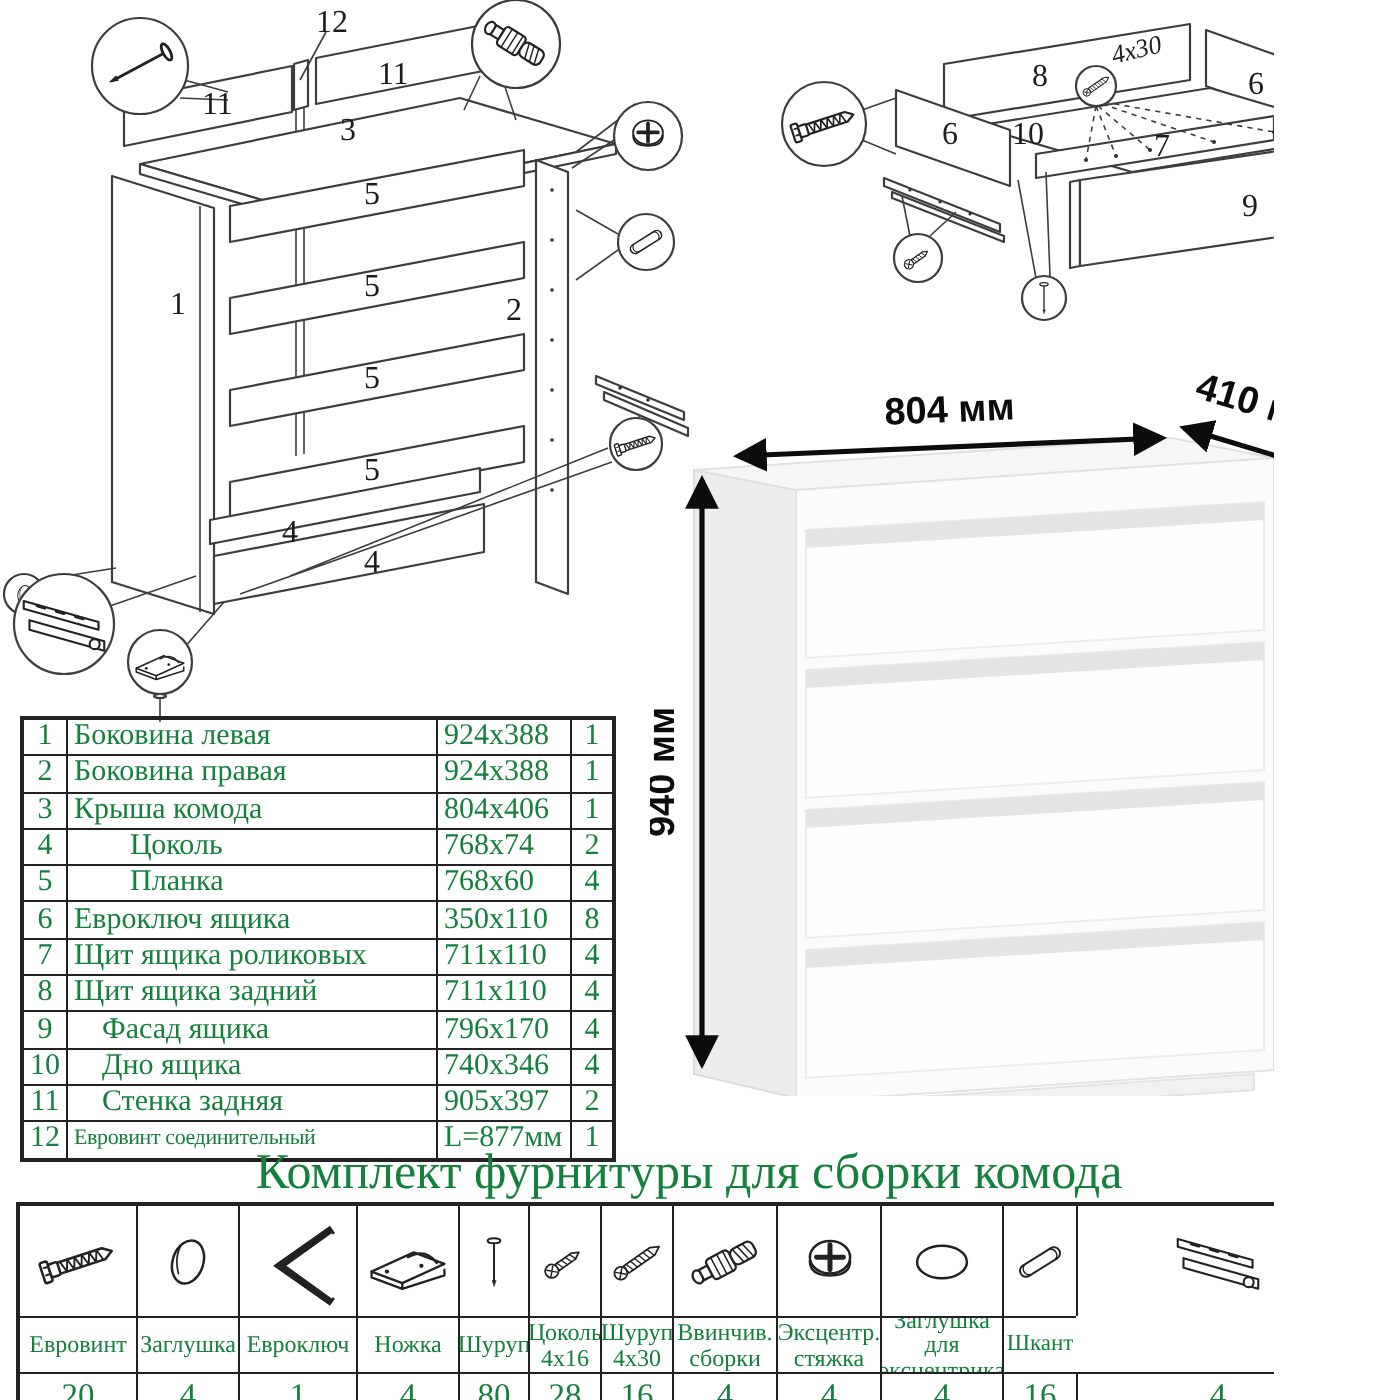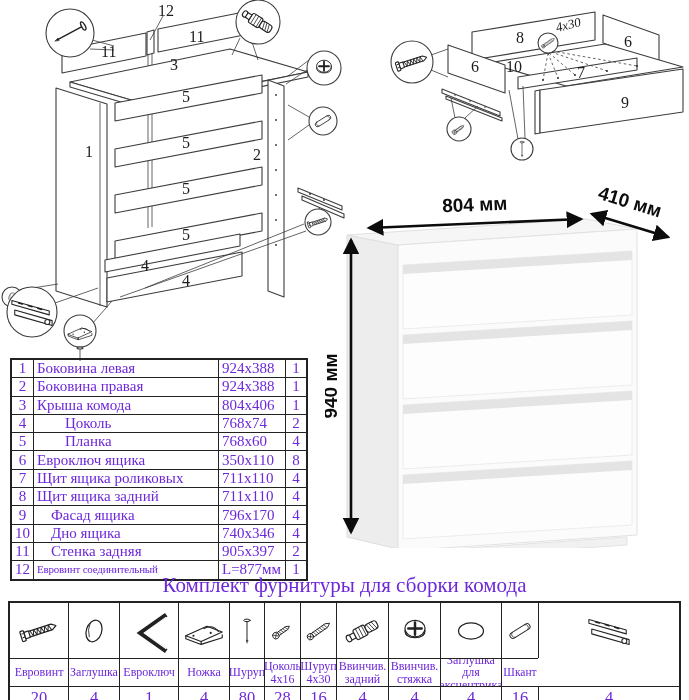--- a/index.html
+++ b/index.html
@@ -1,17 +1,17 @@
 <!DOCTYPE html>
 <html><head>
 <meta charset="utf-8">
 <style>
   html,body{margin:0;padding:0;background:#fff}
-  .page{position:relative;width:689px;height:700px;background:#fff;overflow:hidden;
-        font-family:"Liberation Serif",serif;color:#6d28d9}
+  .page{position:relative;width:637px;height:700px;background:#fff;overflow:hidden;
+        font-family:"Liberation Serif",serif;color:#15803d}
   .page svg{position:absolute}
 
   
   .ln{fill:#fff;stroke:#3d3d3d;stroke-width:1.1;stroke-linejoin:round}
   .ld{stroke:#3d3d3d;stroke-width:.8;fill:none}
   .dash{stroke:#3d3d3d;stroke-width:.8;fill:none;stroke-dasharray:2.6 2.6}
   .num{font:16px "Liberation Serif",serif;fill:#1c1c1c}
   .note{font:italic 13px "Liberation Serif",serif;fill:#1c1c1c}
   .dim{font:700 19px "Liberation Sans",sans-serif;fill:#0c0c0c}
   .hole{fill:#2e2e2e}
@@ -23,21 +23,21 @@
   .parts .c-num{width:21px;text-align:center;padding:0}
   .parts .c-name{width:150px}
   .parts .c-size{width:60px;text-align:left}
   .parts .c-qty{width:20px;text-align:center;padding:0}
   .parts .ind1{padding-left:17px}
   .parts .ind2{padding-left:31px}
   .parts .small{font-size:11px;letter-spacing:-.2px}
 
   
   .hw-title{position:absolute;top:573px;left:0;width:689px;text-align:center;
-            font-size:21px;font-family:"Liberation Serif",serif}
+            font-size:25px;font-family:"Liberation Serif",serif}
   .hw{position:absolute;left:8px;top:601px;width:673px;border:2px solid #222;background:#fff;box-sizing:border-box}
   .hw-row{display:grid;grid-template-columns:58px 51px 59px 51px 35px 36px 36px 52px 52px 61px 37px auto}
   .hw-row>div{border-left:1.4px solid #222;display:flex;align-items:center;justify-content:center;overflow:hidden}
   .hw-row>div:first-child{border-left:none}
   .row-icons>div{height:55px}
   .row-icons svg{position:static;width:46px;height:46px}
   .row-names>div{border-top:1.4px solid #222;height:27px;font-size:12px;line-height:1.05;text-align:center;padding:0 1px}
   .row-names>div:last-child{font-size:11.5px}
   .row-qty>div{border-top:1.4px solid #222;height:21px;font-size:16.5px}
 </style>
@@ -490,23 +490,23 @@
   <div>Евроключ</div>
 
   <div>Ножка</div>
 
   <div>Шуруп</div>
 
   <div>Цоколь 4x16</div>
 
   <div>Шуруп 4x30</div>
 
-  <div>Ввинчив. задний</div>
-
-  <div>Ввинчив. стяжка</div>
+  <div>Ввинчив. сборки</div>
+
+  <div>Эксцентр. стяжка</div>
 
   <div>Заглушка для эксцентрика</div>
 
   <div>Шкант</div>
 
 </div>
     <div class="hw-row row-qty">
   <div>20</div>
 
   <div>4</div>

